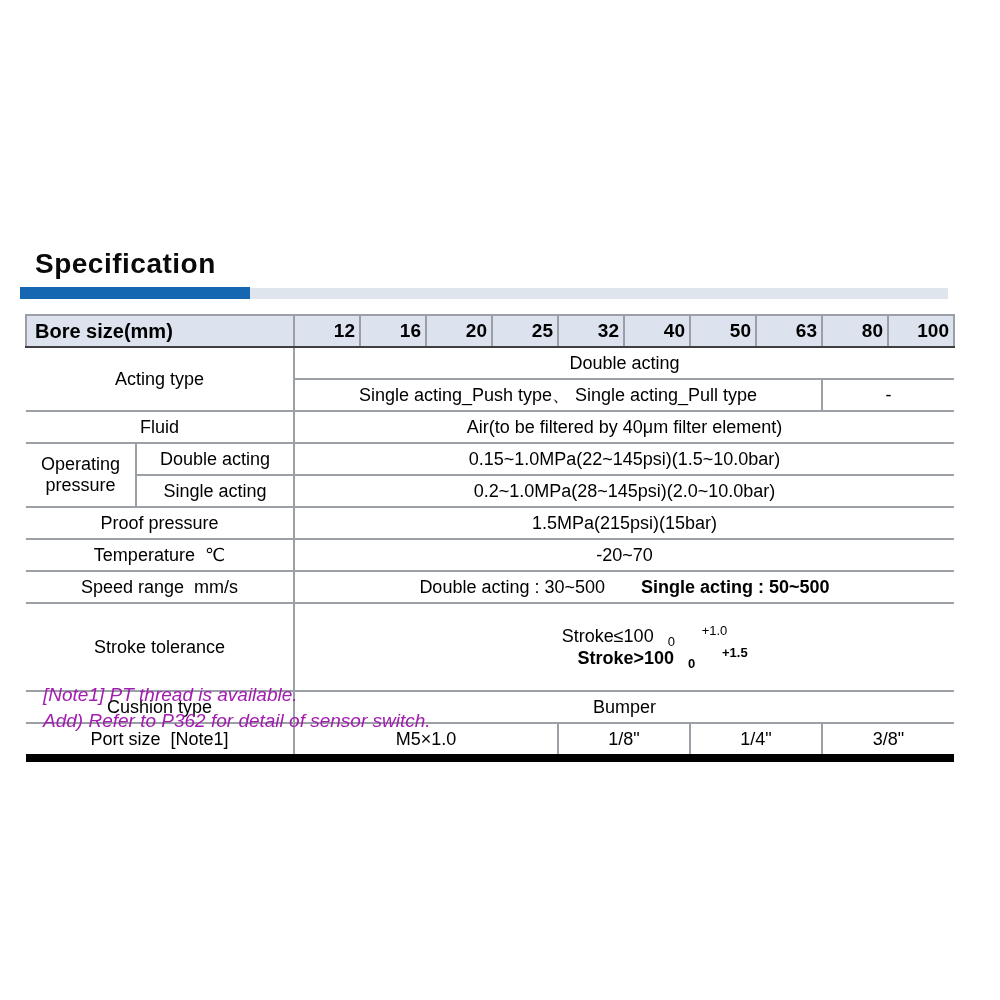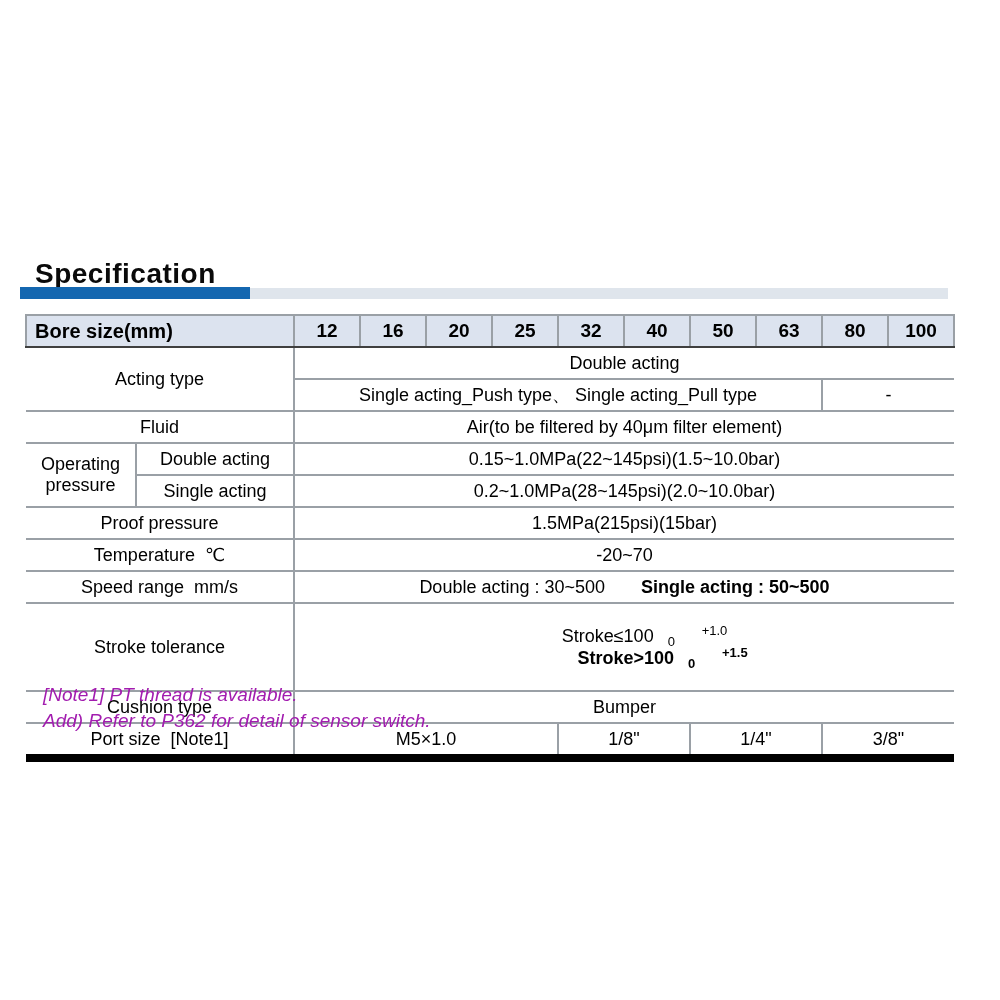--- a/index.html
+++ b/index.html
@@ -12,21 +12,21 @@
   .page {
     position: relative;
     width: 1000px;
     height: 1000px;
     background: #ffffff;
     overflow: hidden;
   }
   .title {
     position: absolute;
     left: 35px;
-    top: 258px;
+    top: 248px;
     margin: 0;
     font-size: 28px;
     font-weight: bold;
     letter-spacing: 0.5px;
     color: #0a0a0a;
   }
   .title-bar {
     position: absolute;
     left: 20px;
     top: 287px;
@@ -57,20 +57,21 @@
     padding: 0 4px;
     overflow: hidden;
     white-space: pre-wrap;
   }
   tr.hdr th {
     background: #dce3ef;
     border: 2px solid #9aa0a6;
     border-bottom: 2px solid #3f3f3f;
     font-weight: bold;
     font-size: 19px;
+    text-align: right;
   }
   tr.hdr th.lblh {
     text-align: left;
     padding-left: 8px;
     font-size: 20px;
   }
   td.lbl {
     text-align: left;
     padding-left: 8px;
     border-right: 2px solid #9aa0a6;

